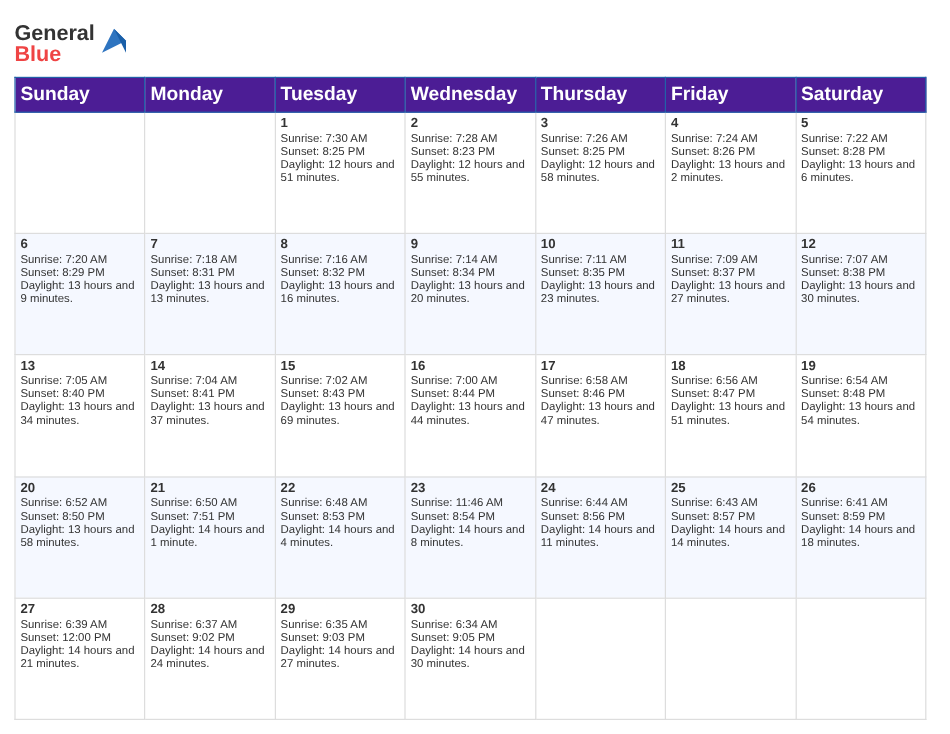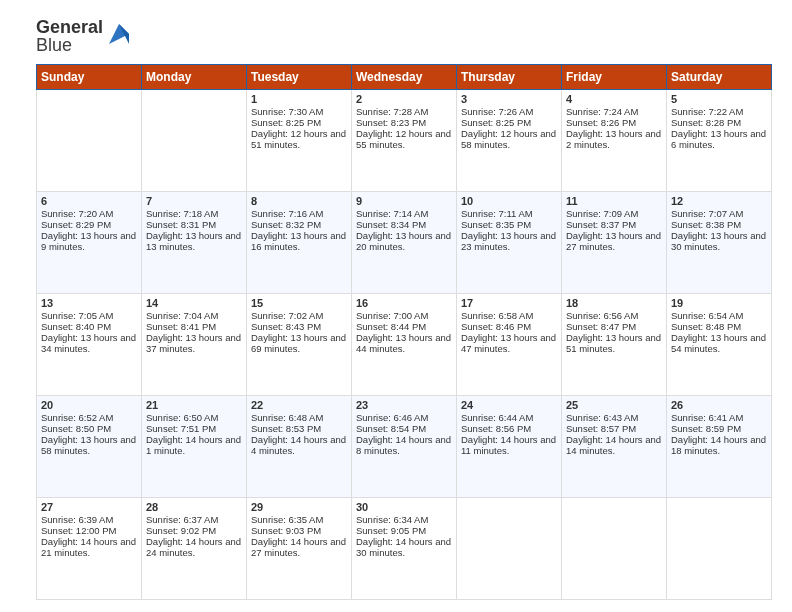--- a/index.html
+++ b/index.html
@@ -6,21 +6,21 @@
     body {
       width: 792px;
       height: 612px;
       font-family: Arial, sans-serif;
       background: #fff;
       overflow: hidden;
     }
     .page {
       width: 792px;
       height: 612px;
-      padding: 18px 20px 12px 36px;
+      padding: 18px 20px 12px 12px;
       display: flex;
       flex-direction: column;
     }
     .header {
       display: flex;
       justify-content: space-between;
       align-items: flex-start;
       margin-bottom: 10px;
     }
     .logo {
@@ -32,22 +32,22 @@
       flex-direction: column;
       line-height: 1;
     }
     .logo-general {
       font-size: 18px;
       font-weight: bold;
       color: #333;
     }
     .logo-blue {
       font-size: 18px;
-      font-weight: normal;
-      color: #404040;
+      font-weight: bold;
+      color: #ef4444;
     }
     .logo-icon {
       width: 28px;
       height: 28px;
       margin-left: 2px;
       margin-top: -4px;
     }
     .title-block {
       text-align: right;
     }
@@ -63,23 +63,23 @@
       margin-top: 2px;
     }
     .calendar {
       flex: 1;
       border: 1px solid #ccc;
       border-collapse: collapse;
       width: 100%;
       table-layout: fixed;
     }
     .calendar th {
-      background: #c2410c;
+      background: #4c1d95;
       color: #fff;
-      font-size: 12px;
+      font-size: 16px;
       font-weight: bold;
       padding: 5px 4px;
       text-align: left;
       border: 1px solid #2260a8;
       margin-top: 47px;
     }
     .calendar td {
       vertical-align: top;
       font-size: 9.5px;
       color: #333;
@@ -266,21 +266,21 @@
             <div>Daylight: 14 hours and 1 minute.</div>
           </td>
           <td>
             <span class="day-num">22</span>
             <div>Sunrise: 6:48 AM</div>
             <div>Sunset: 8:53 PM</div>
             <div>Daylight: 14 hours and 4 minutes.</div>
           </td>
           <td>
             <span class="day-num">23</span>
-            <div>Sunrise: 6:46 AM</div>
+            <div>Sunrise: 11:46 AM</div>
             <div>Sunset: 8:54 PM</div>
             <div>Daylight: 14 hours and 8 minutes.</div>
           </td>
           <td>
             <span class="day-num">24</span>
             <div>Sunrise: 6:44 AM</div>
             <div>Sunset: 8:56 PM</div>
             <div>Daylight: 14 hours and 11 minutes.</div>
           </td>
           <td>

